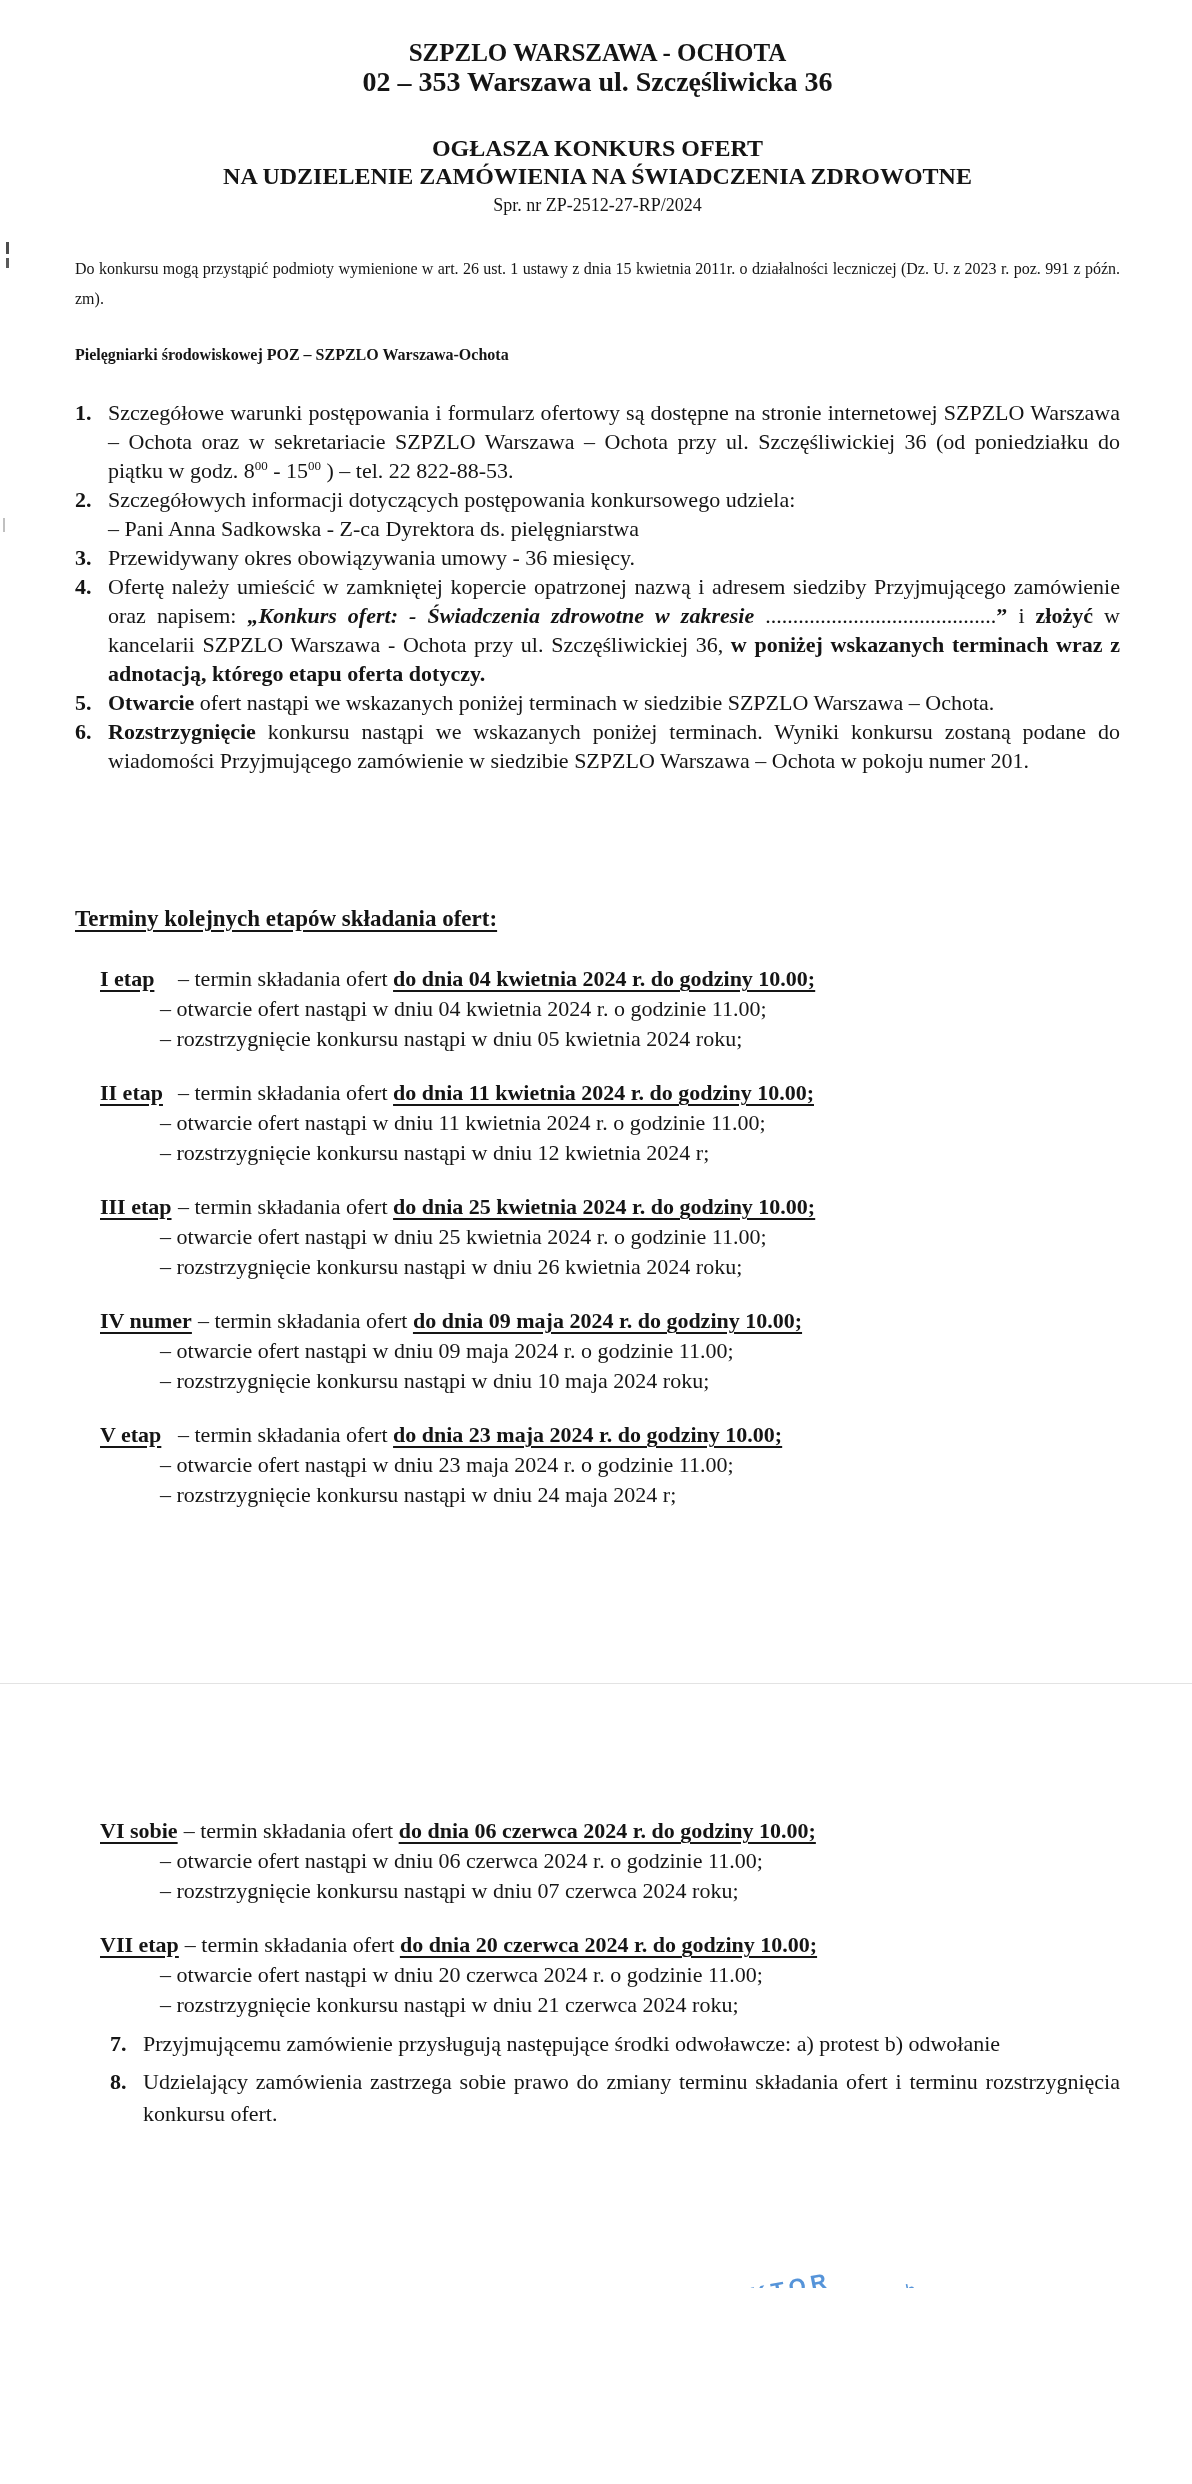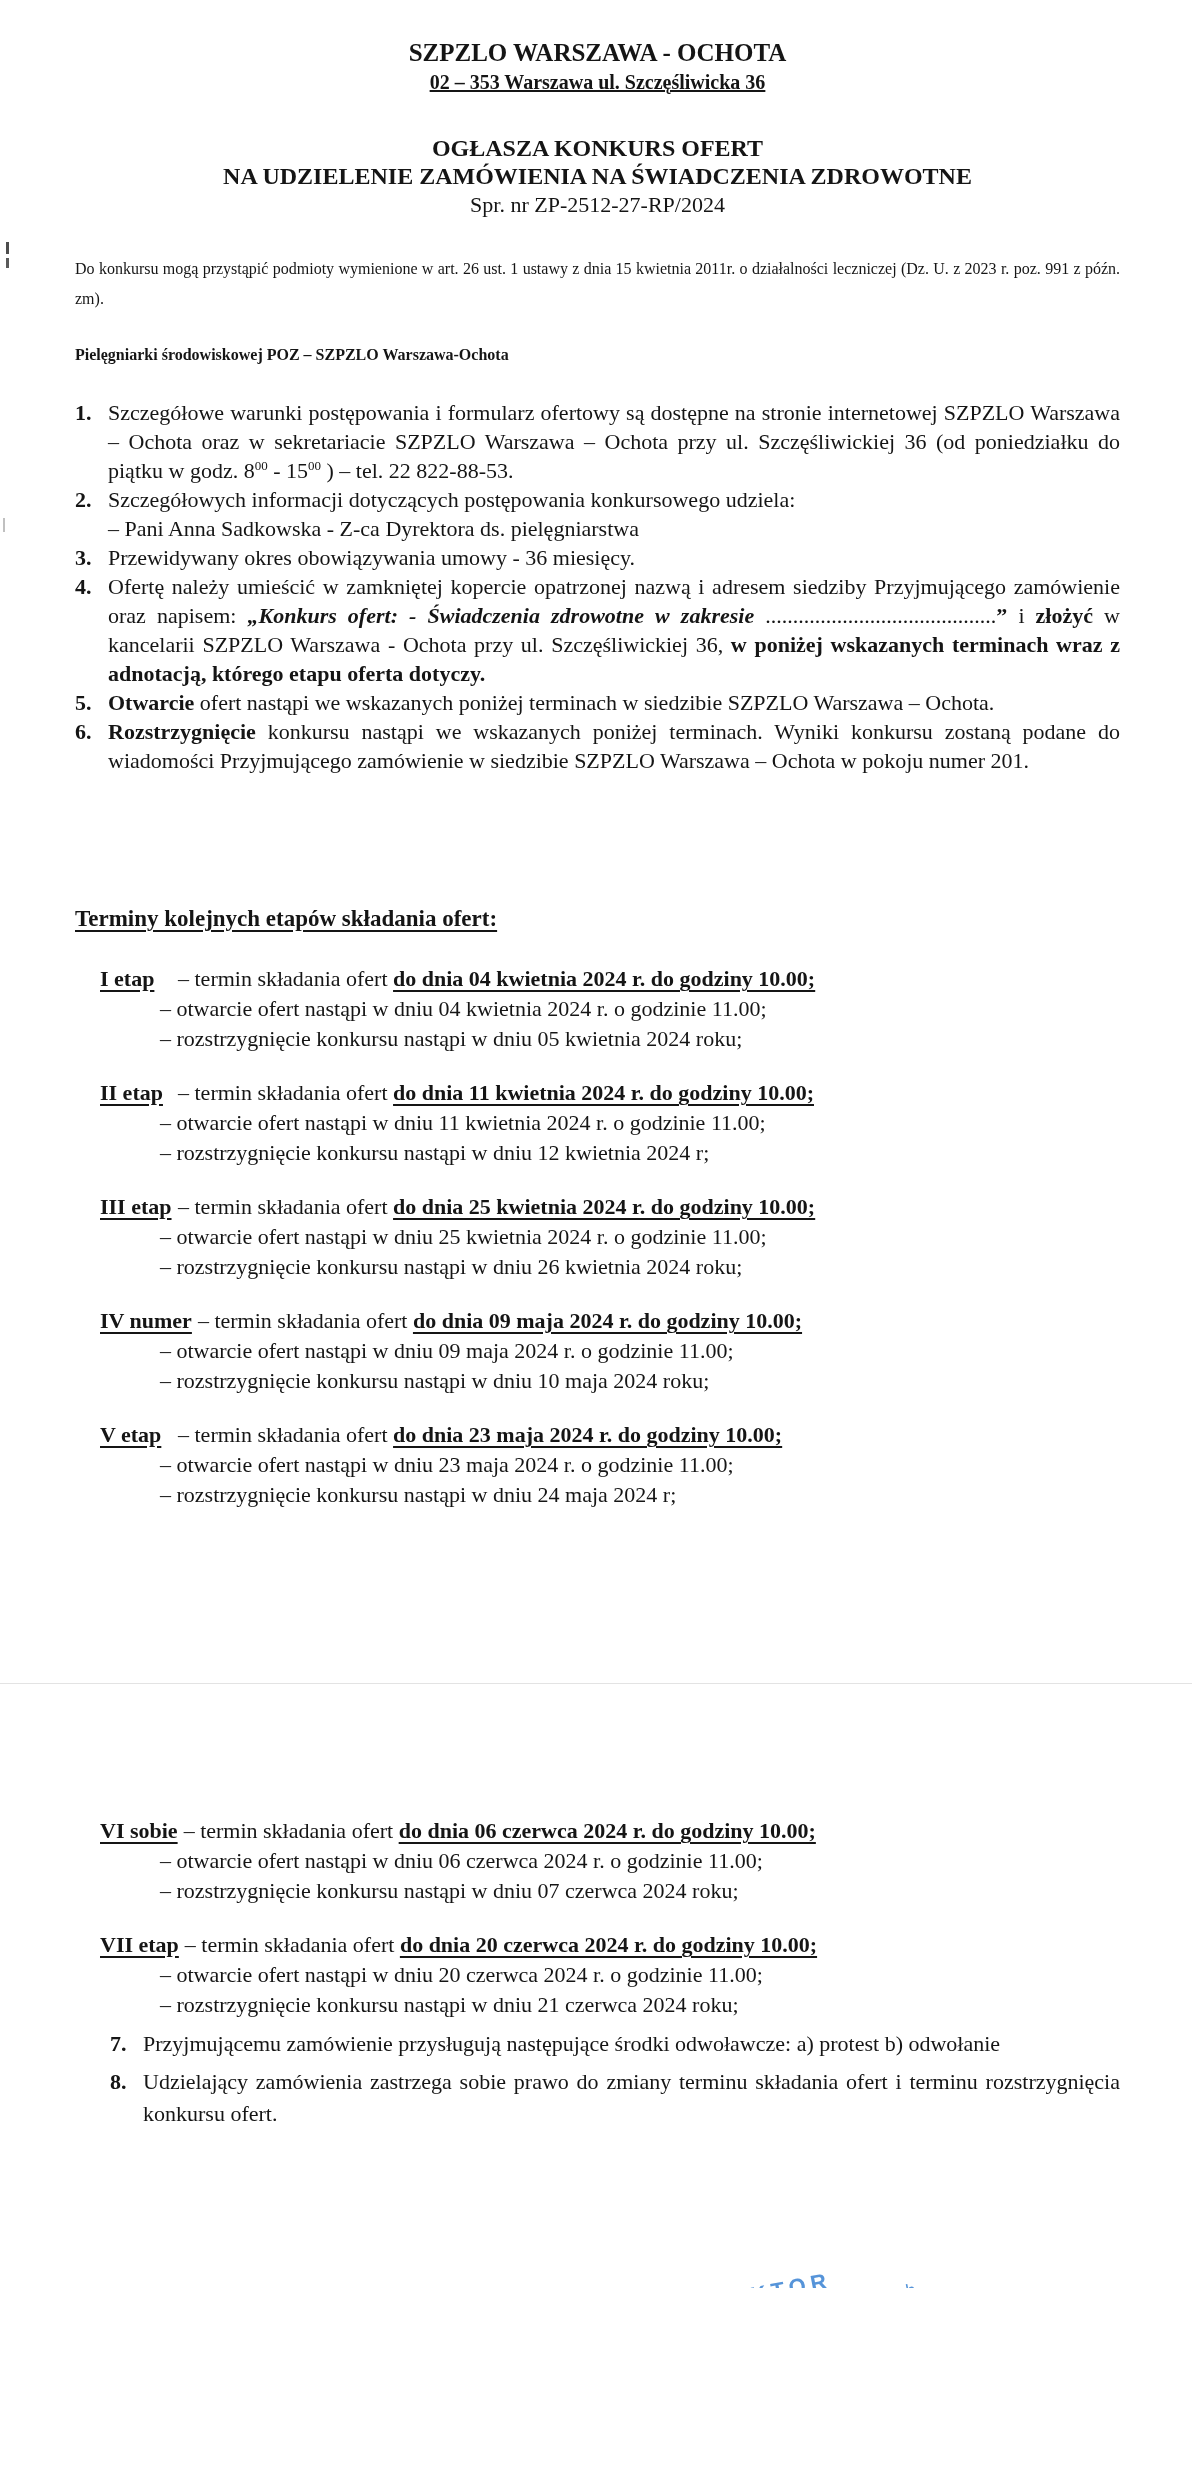--- a/index.html
+++ b/index.html
@@ -14,24 +14,24 @@
     height:2288px;
     background:#ffffff;
     font-family:"Liberation Serif","DejaVu Serif",serif;
     color:var(--ink);
     overflow:hidden;
   }
   .content{position:absolute;left:75px;right:72px;top:0;}
   
   .doc-header{text-align:center;padding-top:38px;font-weight:bold;}
   .h-org{font-size:25px;line-height:30px;}
-  .h-addr{font-size:20px;line-height:28px;text-decoration:underline;}
+  .h-addr{font-size:28px;line-height:28px;}
   .h-announce1{font-size:24px;line-height:28px;margin-top:38px;}
   .h-announce2{font-size:24px;line-height:28px;}
-  .h-case{font-size:22px;line-height:26px;font-weight:normal;margin-top:2px;}
+  .h-case{font-size:18px;line-height:26px;font-weight:normal;margin-top:2px;}
   
   .para{font-size:16px;line-height:30px;text-align:justify;}
   .p-intro{margin-top:36px;}
   .p-subject{margin-top:26px;text-align:left;}
   .subject-bold{font-weight:bold;display:block;}
   .list{margin-top:28px;font-size:22px;line-height:29px;}
   .li{position:relative;padding-left:33px;text-align:justify;}
   .li .num{position:absolute;left:0;top:0;font-weight:bold;}
   .li .subline{display:block;text-align:left;}
   .b{font-weight:bold;}

